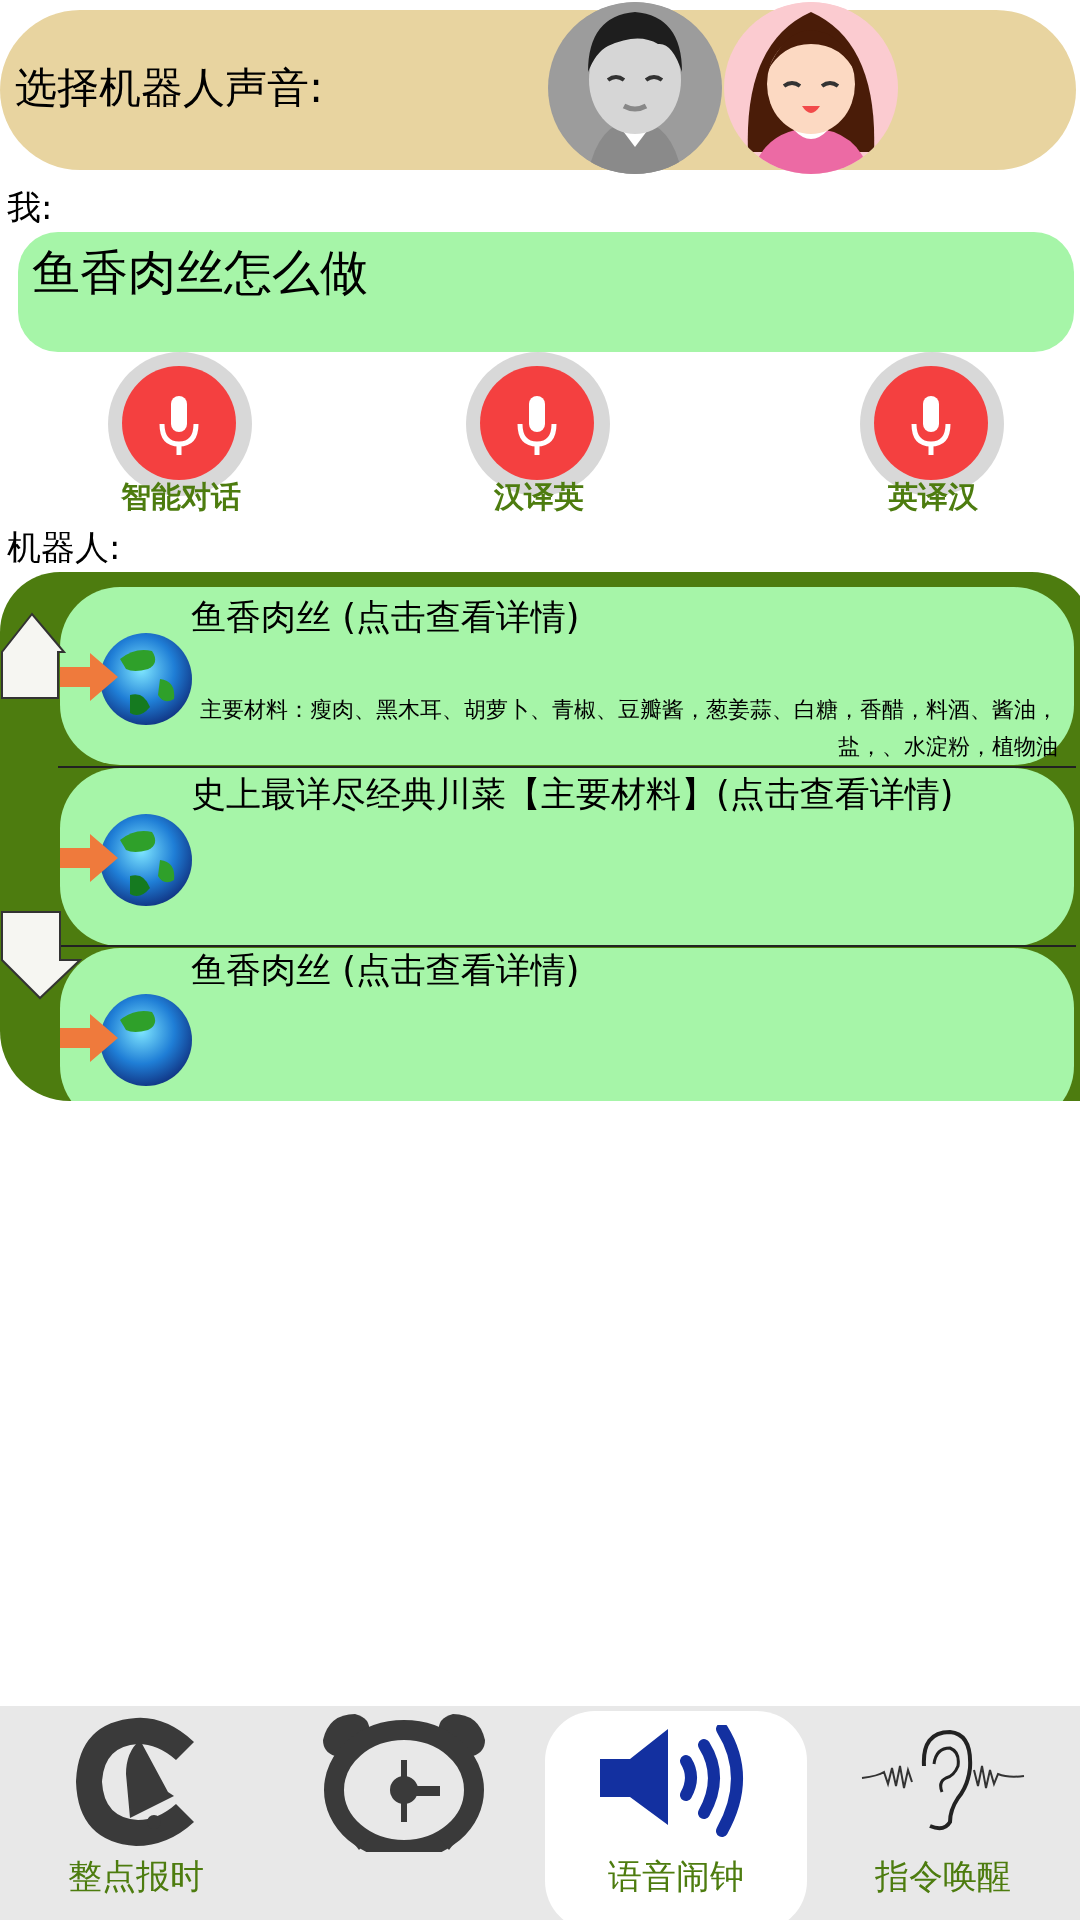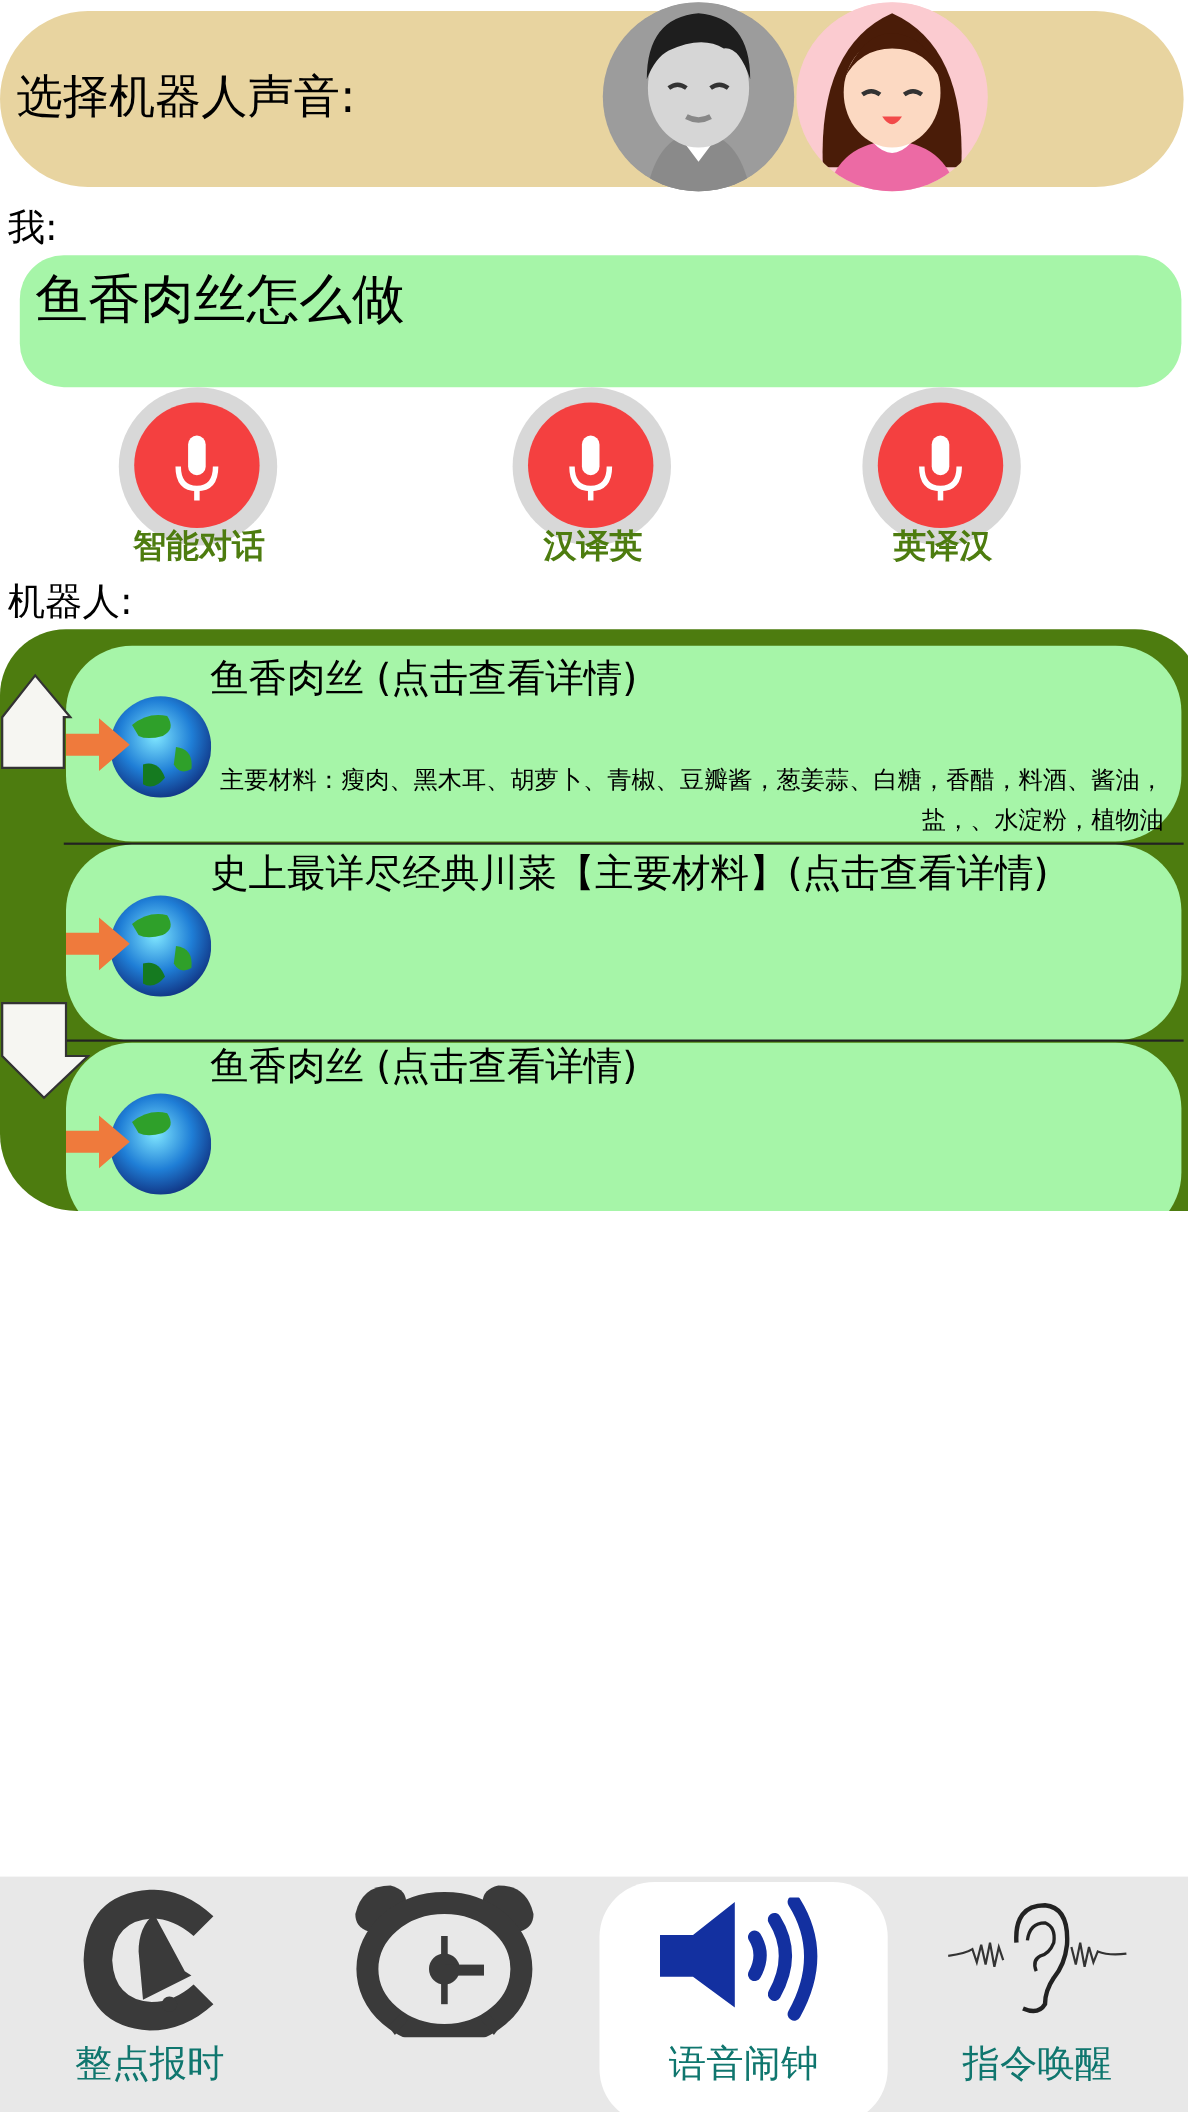--- a/index.html
+++ b/index.html
@@ -71,21 +71,21 @@
 
   
   #bottom-nav {
     left:0; top:1706px; width:1080px; height:214px; background:#e8e8e8;
   }
   .nav-item { position:absolute; top:0; height:214px; width:262px; }
   .nav-item.active { background:#fff; border-radius:50px; top:5px; height:220px; }
   .nav-icon { position:absolute; left:50%; transform:translateX(-50%); top:6px; }
   .nav-label {
     position:absolute; left:0; right:0; top:148px; text-align:center;
-    font-size:34px; line-height:44px; color:#0f766e;
+    font-size:34px; line-height:44px; color:#4d7c0f;
   }
   .nav-item.active .nav-label { top:143px; }
 </style>
 </head>
 <body>
 
 <div class="abs" id="voice-banner"></div>
 <div class="abs" id="voice-title">选择机器人声音:</div>
 
 <div class="abs avatar" id="avatar-male">
@@ -133,21 +133,21 @@
   <div class="mic-ring"></div>
   <div class="mic-core">
     <svg width="114" height="114" viewBox="0 0 114 114">
       <rect x="49" y="30" width="16" height="36" rx="8" fill="#fff"></rect>
       <path d="M40 58 Q40 78 57 78 Q74 78 74 58" stroke="#fff" stroke-width="5" fill="none"></path>
       <rect x="54.5" y="77" width="5" height="12" fill="#fff"></rect>
     </svg>
   </div>
   <div class="mic-label">汉译英</div>
 </div>
-<div class="abs mic-btn" style="left:782px;">
+<div class="abs mic-btn" style="left:858px;">
   <div class="mic-ring"></div>
   <div class="mic-core">
     <svg width="114" height="114" viewBox="0 0 114 114">
       <rect x="49" y="30" width="16" height="36" rx="8" fill="#fff"></rect>
       <path d="M40 58 Q40 78 57 78 Q74 78 74 58" stroke="#fff" stroke-width="5" fill="none"></path>
       <rect x="54.5" y="77" width="5" height="12" fill="#fff"></rect>
     </svg>
   </div>
   <div class="mic-label">英译汉</div>
 </div>

